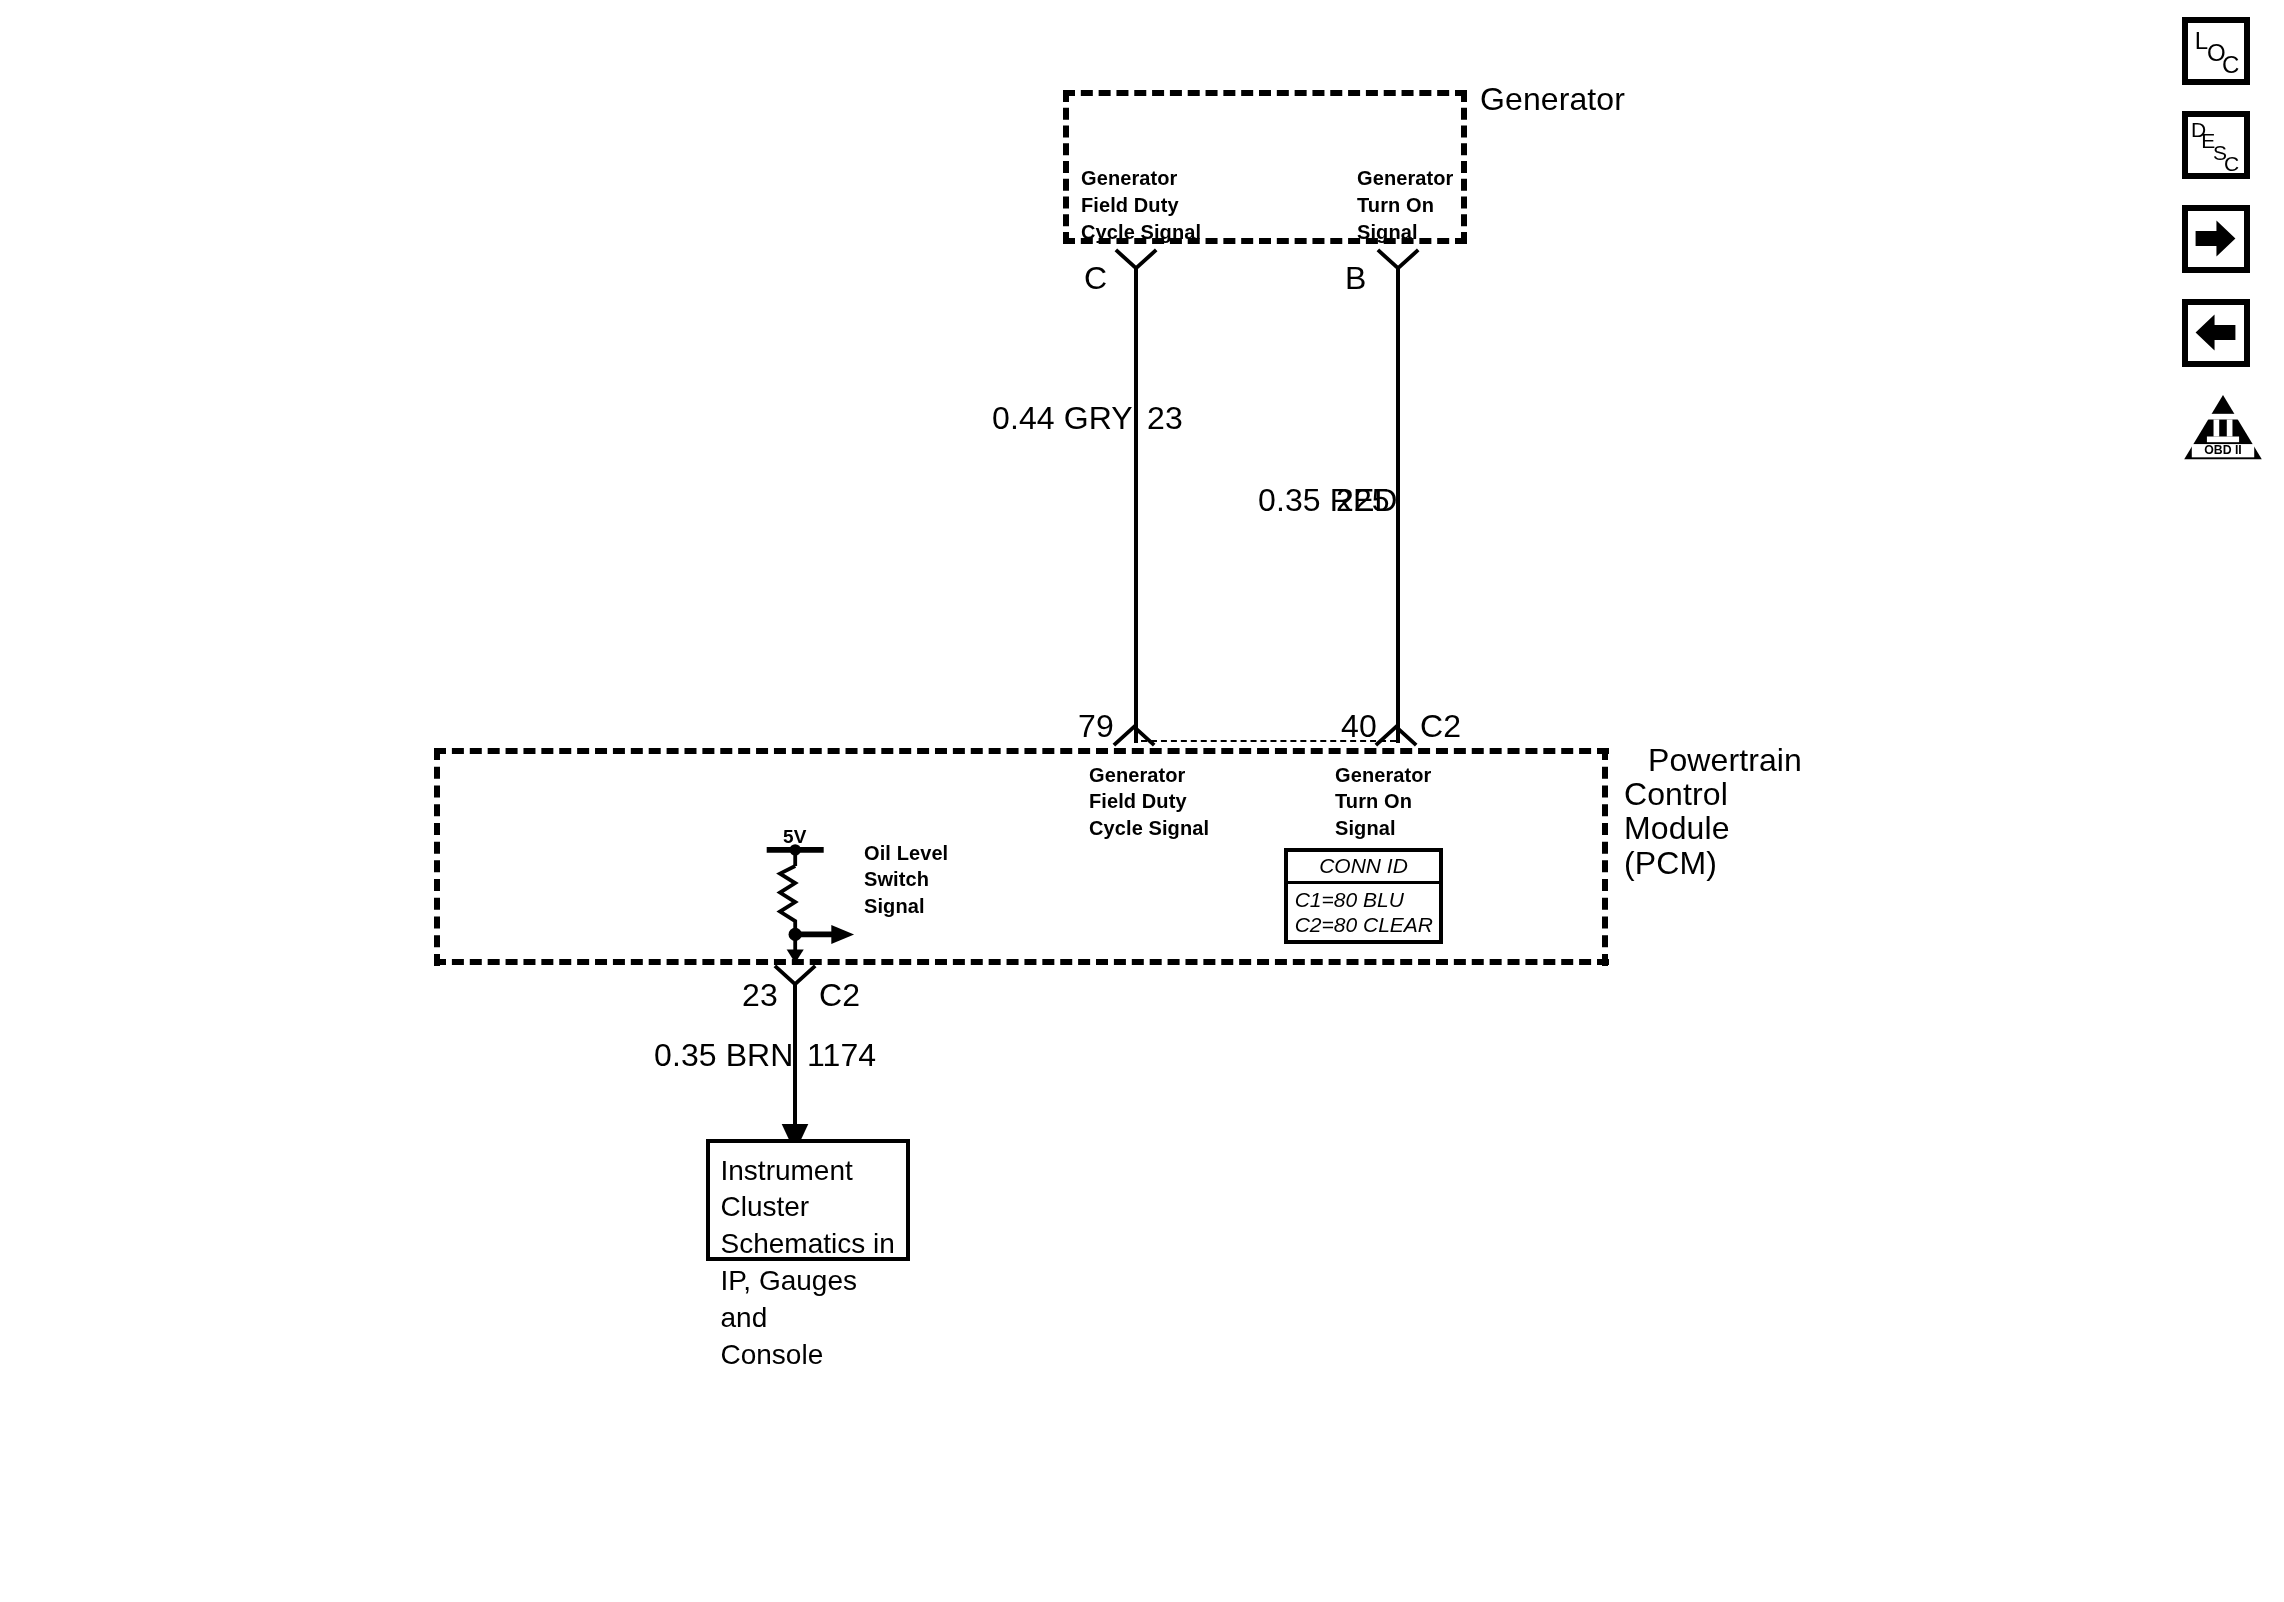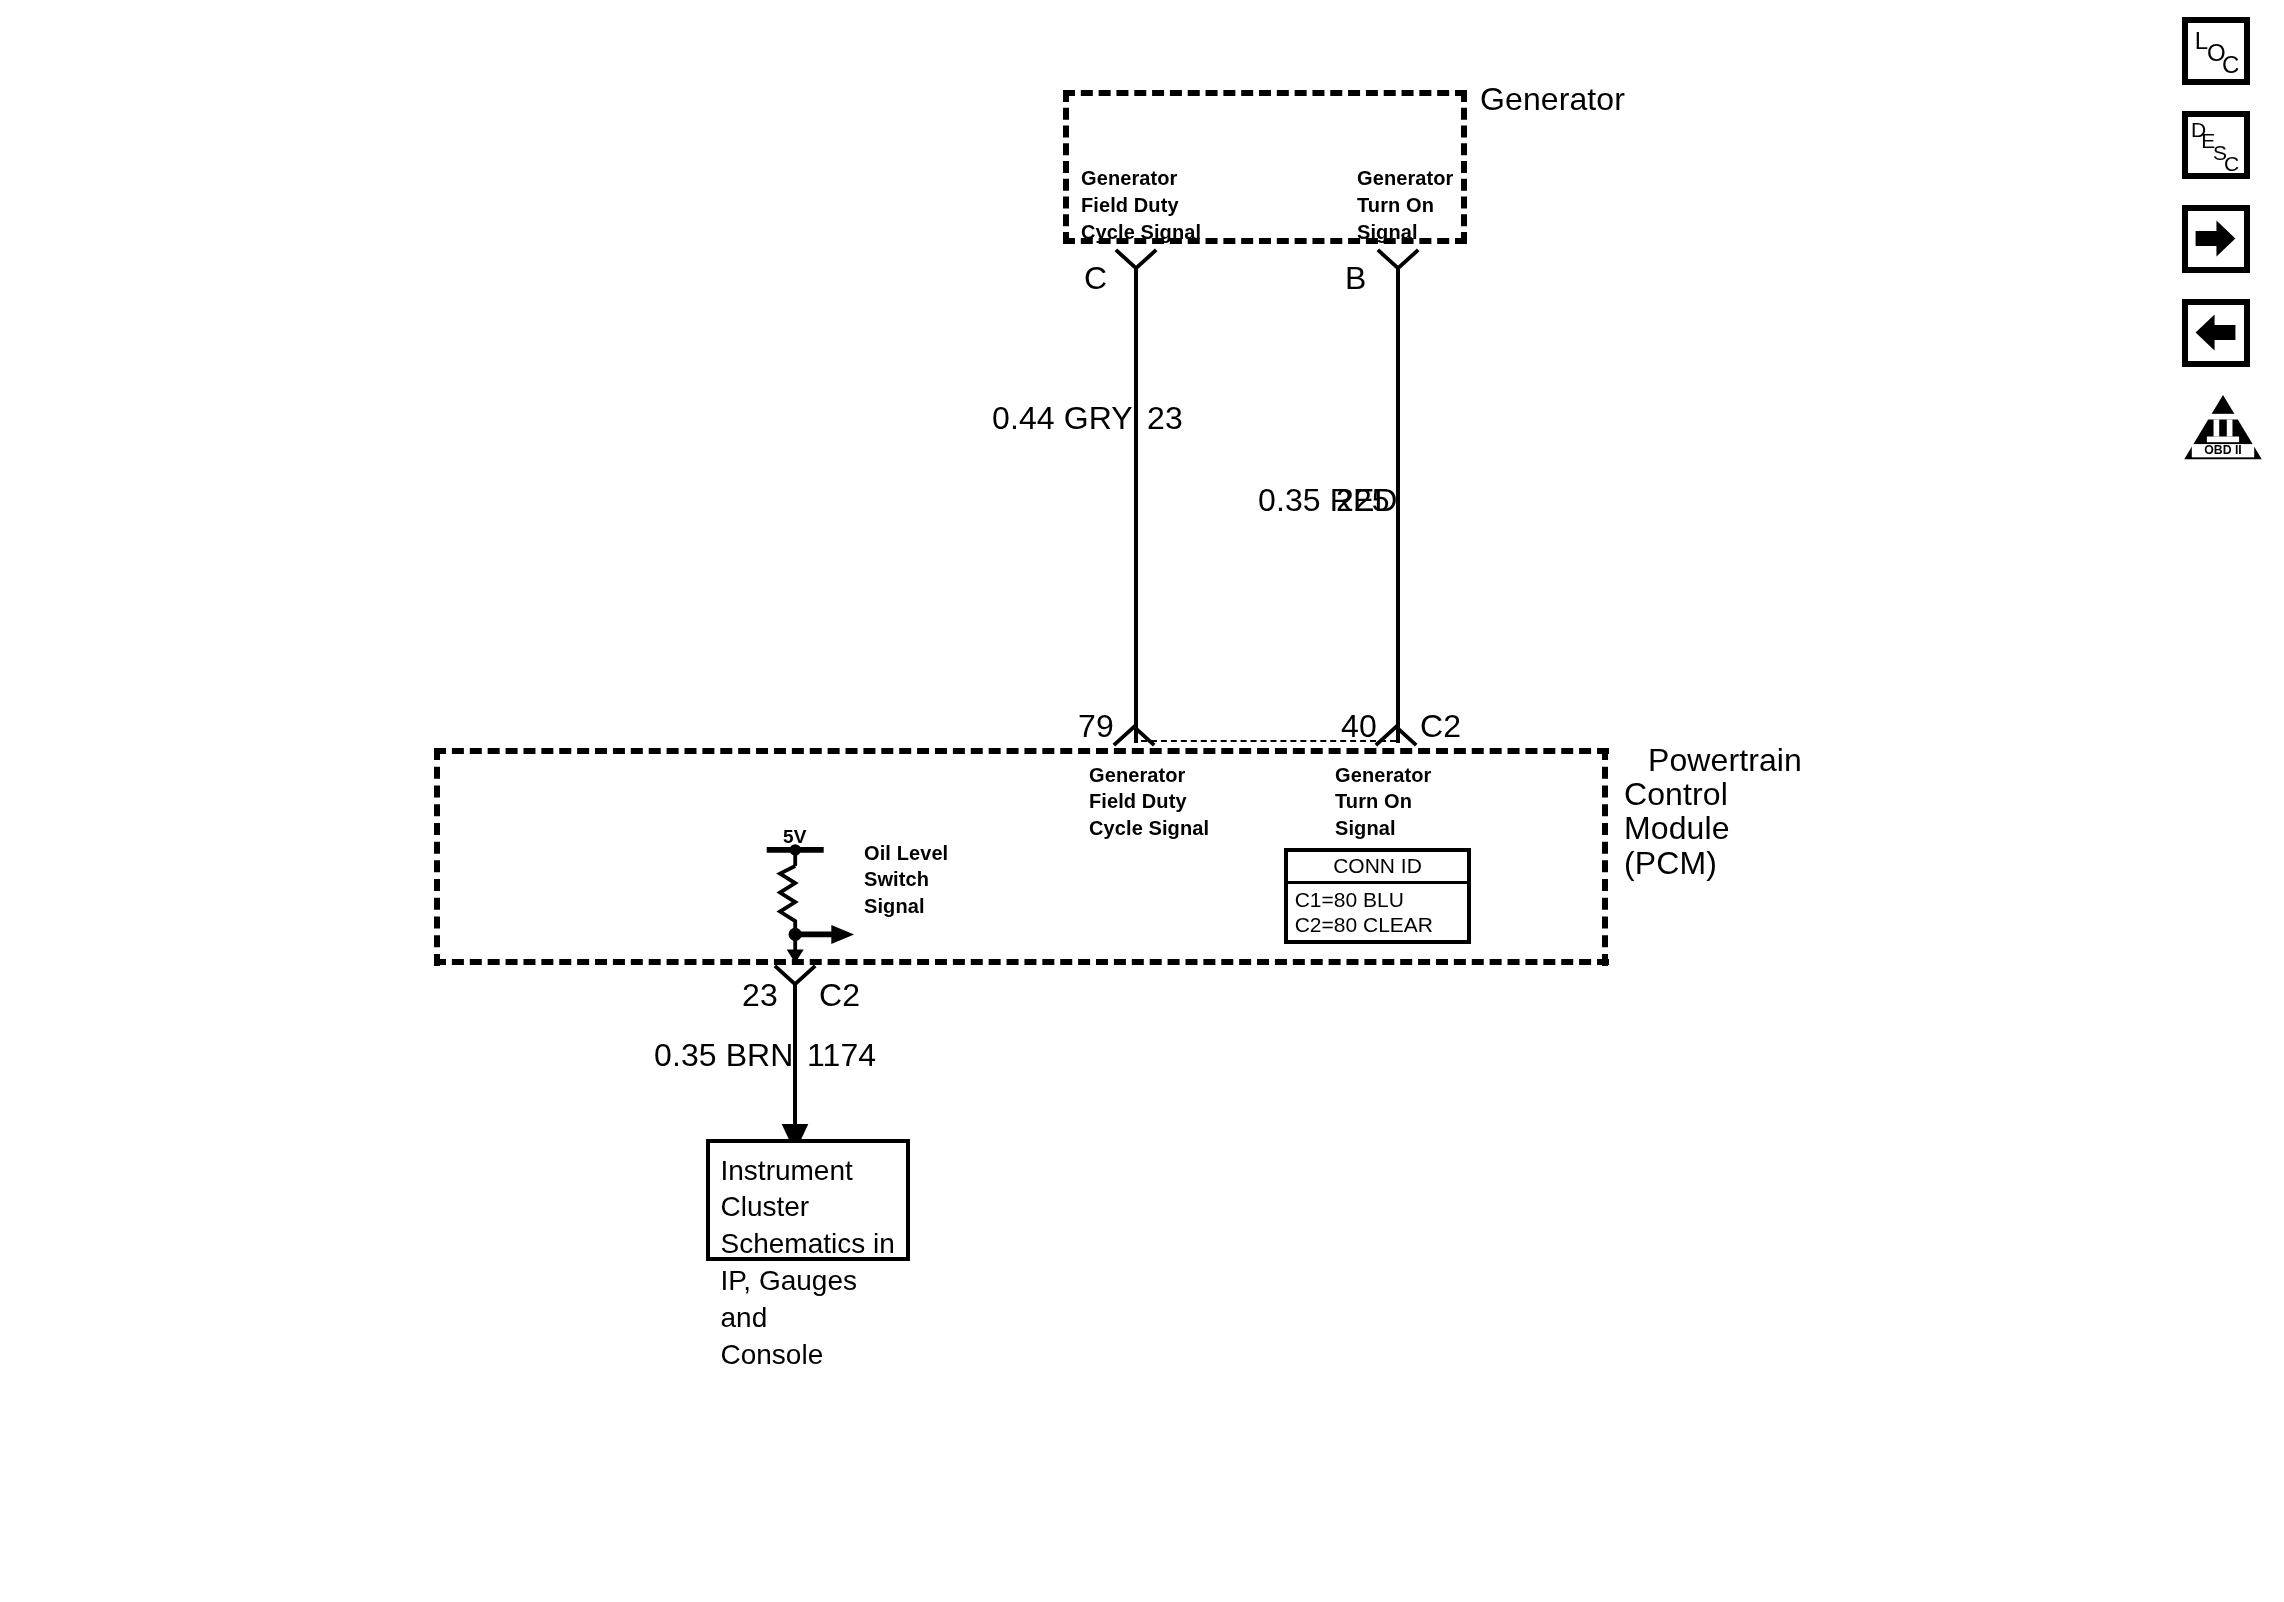--- a/index.html
+++ b/index.html
@@ -191,21 +191,21 @@
   <svg class="abs" style="left:1373px; top:721px;" width="48" height="27" viewBox="0 0 50 28">
     <polyline points="3,25 24,6 45,25" fill="none" stroke="#000" stroke-width="4"></polyline>
   </svg>
   <span class="lbl lbl-pin" style="left:1341px; top:708px;">40</span>
   <span class="lbl lbl-pin" style="left:1420px; top:708px;">C2</span>
 
   <span class="lbl lbl-sm" style="left:1335px; top:764px;">Generator</span>
   <span class="lbl lbl-sm" style="left:1335px; top:790px;">Turn On</span>
   <span class="lbl lbl-sm" style="left:1335px; top:817px;">Signal</span>
 
-  <div class="conn-id-box" style="left:1284px; top:848px; width:187px;">
+  <div class="conn-id-box" style="left:1284px; top:848px; width:159px;font-style:italic;">
     <div class="conn-id-head">CONN ID</div>
     <div class="conn-id-body">
       <div>C1=80 BLU</div>
       <div>C2=80 CLEAR</div>
     </div>
   </div>
 
   <span class="lbl lbl-5v" style="left:783px; top:826px;">5V</span>
 
   <svg class="abs" style="left:742px; top:843px;" width="133" height="122" viewBox="0 0 140 128">

